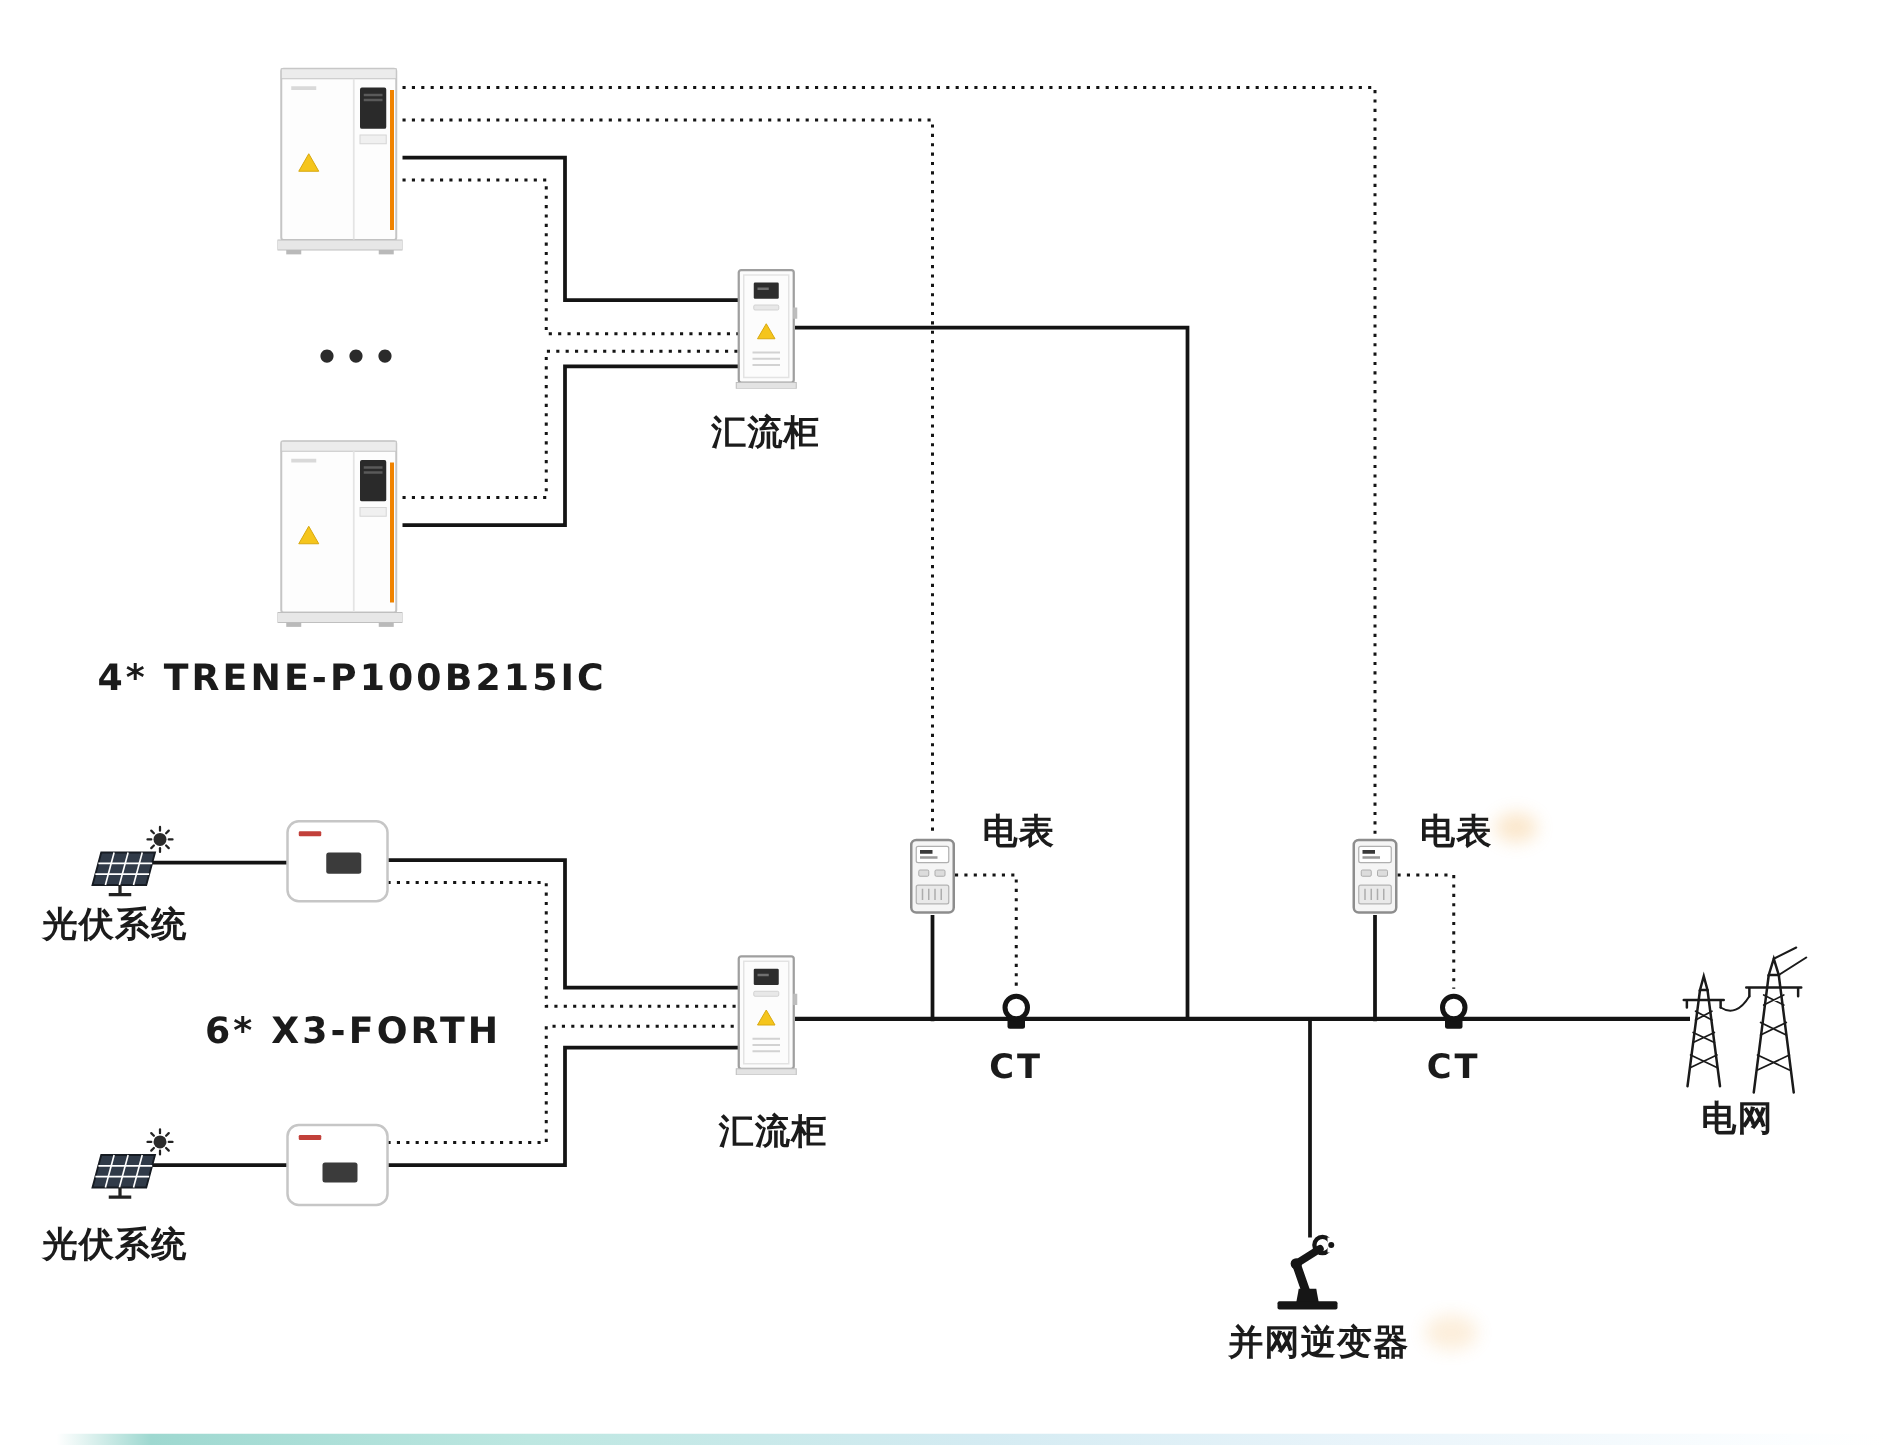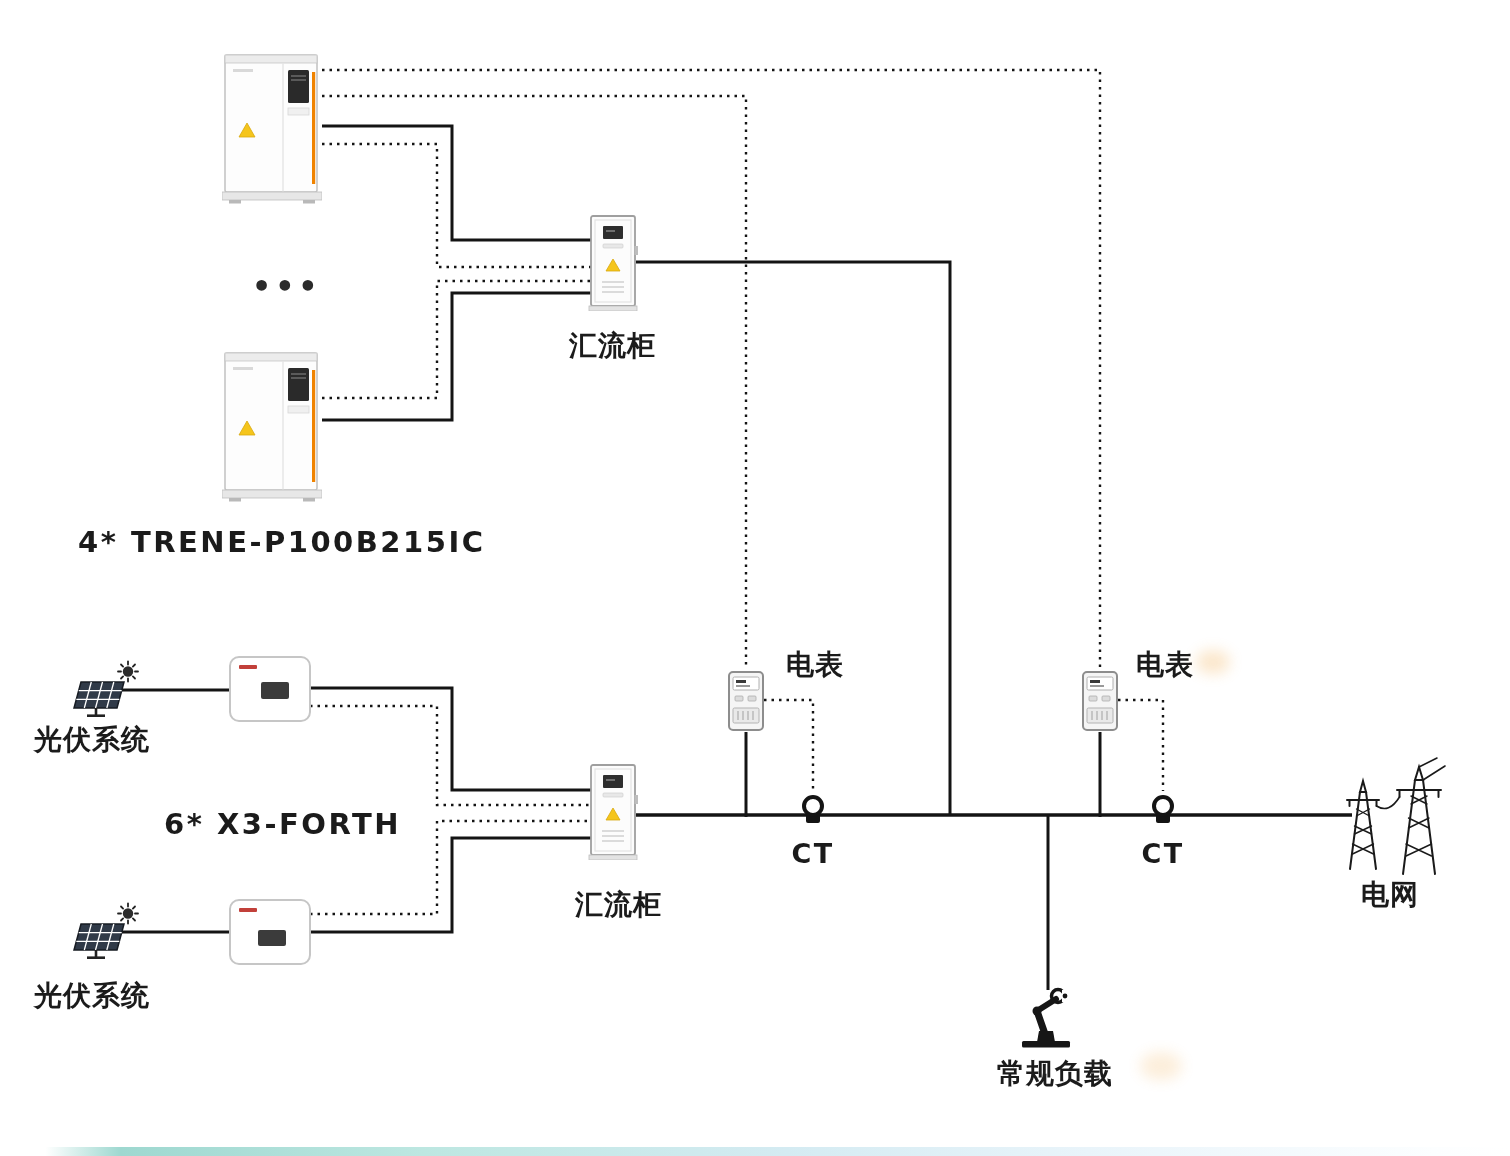--- a/index.html
+++ b/index.html
@@ -281,20 +281,20 @@
   <div class="label cn" style="left:34px; top:724px;">光伏系统</div>
 
   <div class="label cn" style="left:34px; top:980px;">光伏系统</div>
 
   <div class="label center" style="left:164px; top:784px; width:228px;margin-top:24px;">
     <div class="en" style="font-size:29px;">6* X3-FORTH</div>
   </div>
 
   <div class="label cn center" style="left:1348px; top:879px; width:84px;text-align:center;">电网</div>
 
-  <div class="label cn center" style="left:980px; top:1058px; width:150px;">常规负载</div>
+  <div class="label cn center" style="left:980px; top:1058px; width:150px;">并网逆变器</div>
 
   <div class="smudge" style="left:1196px; top:650px; width:34px; height:24px; background:#f0a43c; opacity:0.26;"></div>
   <div class="smudge" style="left:1140px; top:1052px; width:42px; height:28px; background:#f0a43c; opacity:0.18;"></div>
 
   <div class="footer-strip"></div>
 
 </div>
 
 </body></html>

